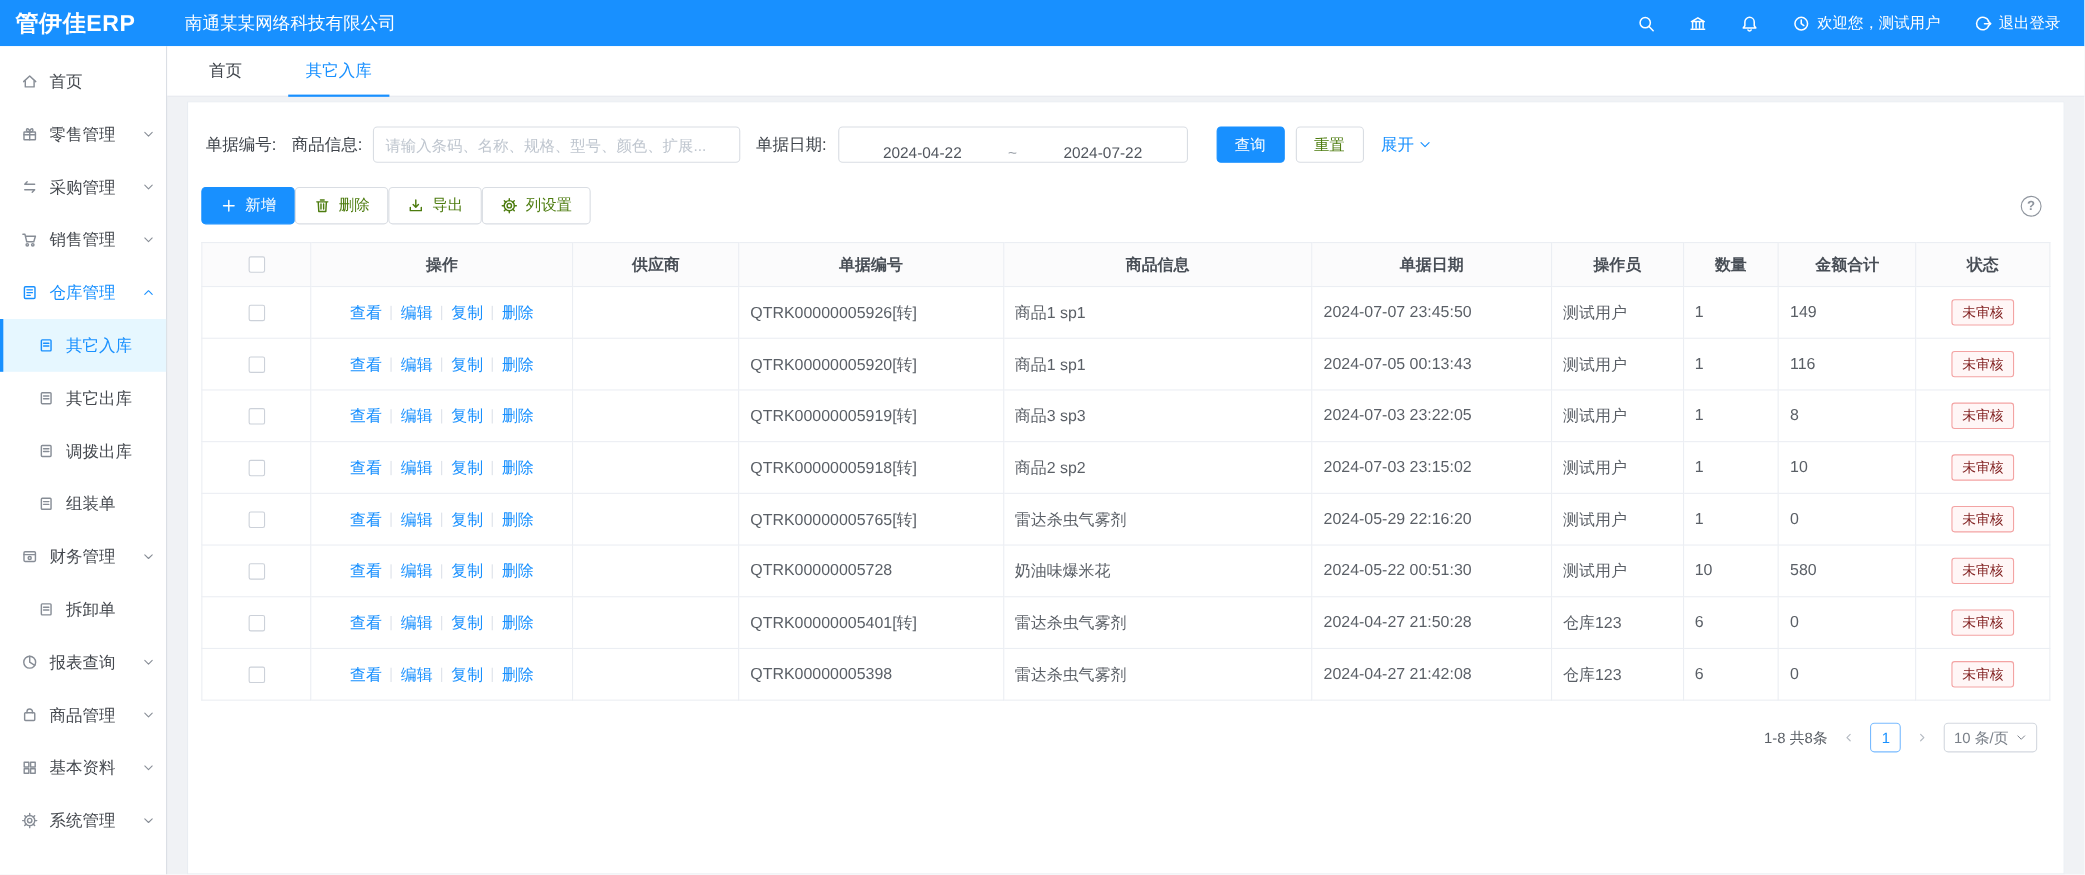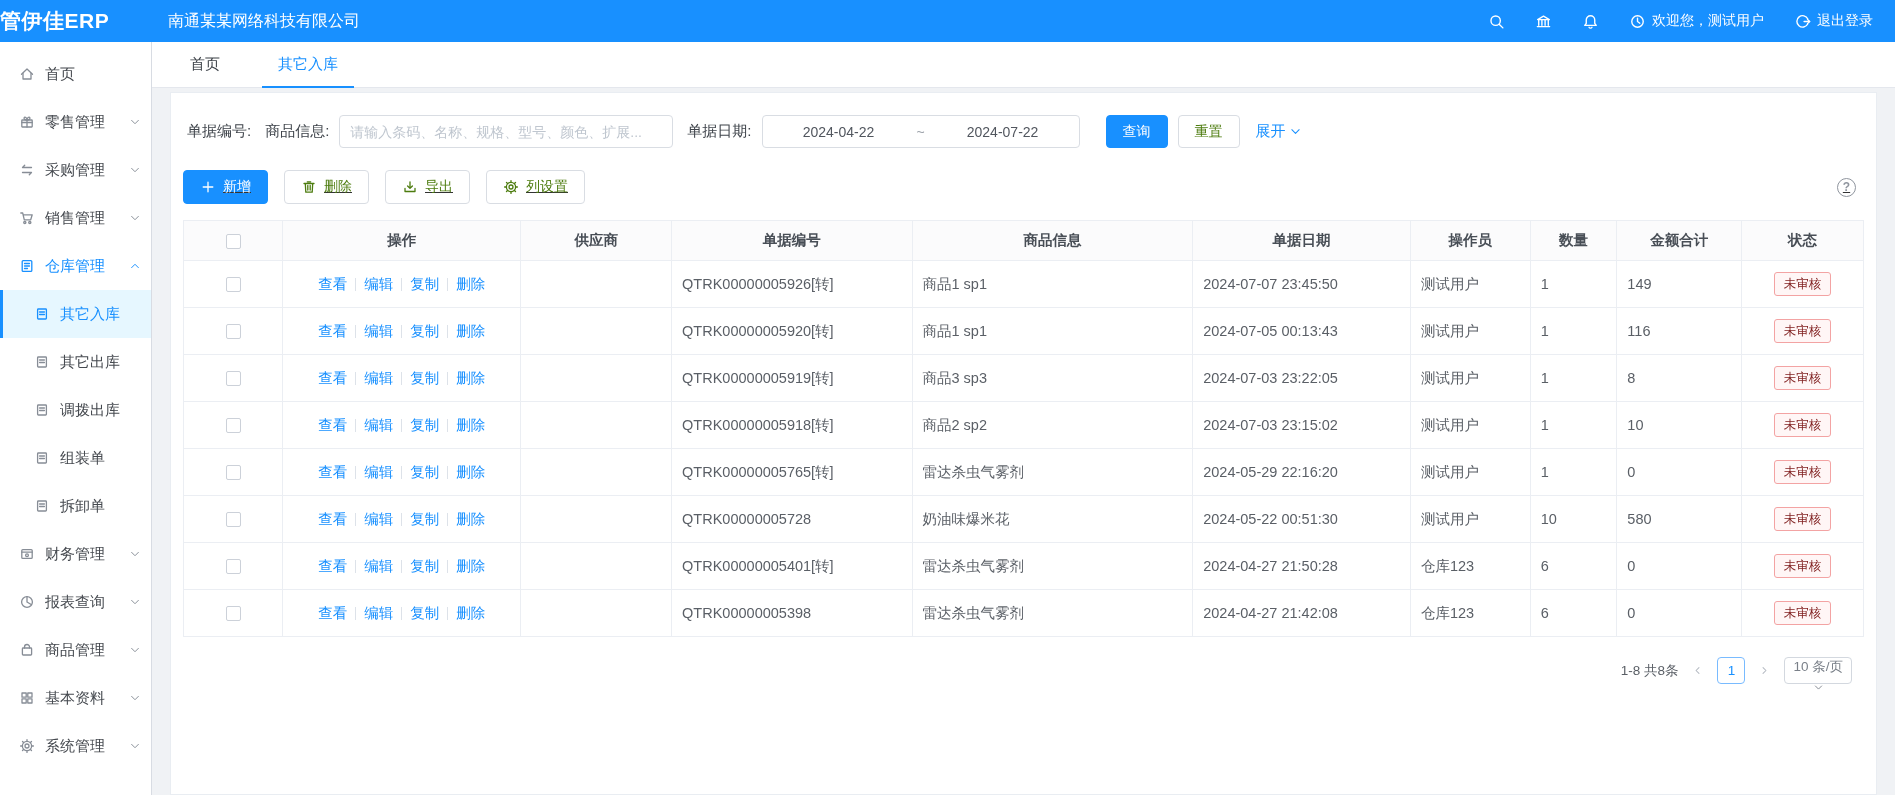--- a/index.html
+++ b/index.html
@@ -2,21 +2,21 @@
 <html><head>
 <meta charset="utf-8">
 <style>
   * { box-sizing: border-box; margin: 0; padding: 0; }
   html,body { width:1895px; height:795px; overflow:hidden; }
   body { font-family:"Liberation Sans","DejaVu Sans",sans-serif; background:#f0f2f5; color:#333; }
   .app { display:flex; flex-direction:column; height:795px; }
 
   
   .topbar { height:42px; background:#1890ff; color:#fff; display:flex; align-items:center; flex-shrink:0; }
-  .logo { width:152px; font-size:21px; font-weight:bold; letter-spacing:.5px; white-space:nowrap; }
+  .logo { width:152px; padding-left:14px; font-size:21px; font-weight:bold; letter-spacing:.5px; white-space:nowrap; }
   .company { font-size:16px; margin-left:16px; }
   .topbar-right { margin-left:auto; display:flex; align-items:center; gap:30px; padding-right:22px; font-size:14px; }
   .topbar-right .grp { display:flex; align-items:center; gap:6px; cursor:pointer; }
   .topbar .i svg { width:17px; height:17px; display:block; }
 
   
   .layout { display:flex; flex:1; min-height:0; }
   .sidebar { width:152px; background:#fff; border-right:1px solid #d8dce3; padding-top:8px; flex-shrink:0; }
   .side-item { height:48px; display:flex; align-items:center; padding:0 10px 0 19px; font-size:15px; color:#45494f; cursor:pointer; position:relative; }
   .side-item .lbl { margin-left:10px; white-space:nowrap; }
@@ -39,51 +39,51 @@
   .content { flex:1; padding:4px 18px 0 18px; min-height:0; }
   .card { background:#fff; border:1px solid #e9edf2; height:100%; padding:22px 12px 0 12px; display:flex; flex-direction:column; }
 
   
   .filter-row { display:flex; align-items:center; gap:10px; font-size:15px; color:#3f444b; flex-wrap:nowrap; }
   .filter-row label { white-space:nowrap; margin-left:4px; }
   .inp { height:33px; border:1px solid #d9dde3; border-radius:4px; font-size:14px; padding:0 10px; color:#333; font-family:inherit; }
   .inp::placeholder { color:#bfc6cf; }
   .inp.bill { width:315px; }
   .inp.prod { width:334px; }
-  .date-box { width:318px; height:33px; border:1px solid #d9dde3; border-radius:4px; display:flex; align-items:center; font-size:14px; color:#51565e; }
+  .date-box { width:318px; height:33px; border:1px solid #d9dde3; border-radius:4px; display:flex; align-items:flex-end; font-size:14px; color:#51565e; }
   .date-box .dval { flex:1; text-align:center; cursor:pointer; }
   .date-box .dsep { color:#9aa0a8; padding:0 2px; }
   .btn { height:33px; border-radius:4px; border:1px solid #d9dde3; background:#fff; color:#4d7c0f; font-size:14px; padding:0 16px; cursor:pointer; display:inline-flex; align-items:center; gap:7px; font-family:inherit; }
   .btn.primary { background:#1890ff; border-color:#1890ff; color:#fff; }
   .btn-query { margin-left:16px; }
   .link-expand { color:#1890ff; font-size:15px; display:inline-flex; align-items:center; gap:3px; cursor:pointer; margin-left:6px; white-space:nowrap; }
   .link-expand .i svg { width:13px; height:13px; }
 
   
-  .toolbar { display:flex; align-items:center; gap:16px; margin-top:22px;text-decoration:underline; }
+  .toolbar { display:flex; align-items:center; margin-top:22px; }
   .toolbar .btn { height:34px; }
   .help { margin-left:auto; width:19px; height:19px; border:1.6px solid #8f959e; color:#8f959e; border-radius:50%; font-size:12px; font-weight:bold; display:flex; align-items:center; justify-content:center; cursor:pointer; margin-right:8px; }
 
   
   table.grid { width:100%; border-collapse:collapse; table-layout:fixed; margin-top:16px; font-size:14.5px; }
   .grid th, .grid td { border:1px solid #ebeef3; padding:0 10px; }
   .grid th { height:40px; background:#fbfbfc; color:#484e56; font-weight:600; text-align:center; white-space:nowrap; }
   .grid td { height:47px; color:#5a5f66; white-space:nowrap; overflow:hidden; text-overflow:ellipsis; }
   .grid th.center, .grid td.center { text-align:center; }
   .cb { display:inline-block; width:15px; height:15px; border:1px solid #ccd1d9; border-radius:2px; background:#fff; vertical-align:middle; cursor:pointer; }
   .act-link { color:#1890ff; cursor:pointer; text-decoration:none; }
   .sep { display:inline-block; width:1px; height:13px; background:#dde2e9; margin:0 8px; vertical-align:-2px; }
   .badge { display:inline-block; padding:3px 9px; font-size:12.5px; line-height:1.3; color:#7f1d1d; background:#fff6f6; border:1px solid #f3a3a3; border-radius:3px; }
 
   
   .pager { display:flex; align-items:center; justify-content:flex-end; gap:13px; margin-top:20px; padding-right:12px; font-size:13.5px; color:#5a5f66; }
   .pg-arrow { color:#b4bac2; display:flex; cursor:pointer; }
   .pg-arrow svg { width:13px; height:13px; }
   .pg-num { min-width:28px; height:27px; border:1px solid #79bbff; color:#1890ff; border-radius:4px; display:flex; align-items:center; justify-content:center; cursor:pointer; background:#fff; }
-  .pg-size { height:27px; border:1px solid #d3d8df; border-radius:4px; display:flex; align-items:center; gap:6px; padding:0 8px; color:#7a8089; cursor:pointer; background:#fff;flex-direction:column; }
+  .pg-size { height:27px; border:1px solid #d3d8df; border-radius:4px; display:flex; align-items:center; gap:6px; padding:0 8px; color:#7a8089; cursor:pointer; background:#fff; }
   .pg-size .i svg { width:11px; height:11px; }
 </style>
 </head>
 <body>
 
 <div class="app">
 
   <div class="topbar">
     <div class="logo">管伊佳ERP</div>
     <div class="company">南通某某网络科技有限公司</div>
@@ -225,43 +225,43 @@
         </div>
         <div class="side-item sub">
           <span class="i">
             <svg viewBox="0 0 16 16" fill="none" stroke="currentColor" stroke-width="1.3" stroke-linecap="round" stroke-linejoin="round">
               <rect x="3.6" y="3" width="8.8" height="10" rx=".8"></rect>
               <path d="M5.6 6h4.8M5.6 8.5h4.8"></path>
             </svg>
           </span>
           <span class="lbl">组装单</span>
         </div>
-        <div class="side-item sub">
-          <span class="i">
-            <svg viewBox="0 0 16 16" fill="none" stroke="currentColor" stroke-width="1.3" stroke-linecap="round" stroke-linejoin="round">
-              <rect x="3.6" y="3" width="8.8" height="10" rx=".8"></rect>
-              <path d="M5.6 6h4.8M5.6 8.5h4.8"></path>
-            </svg>
-          </span>
-          <span class="lbl">拆卸单</span>
-        </div>
         <div class="side-item">
           <span class="i">
             <svg viewBox="0 0 16 16" fill="none" stroke="currentColor" stroke-width="1.3" stroke-linecap="round" stroke-linejoin="round">
               <rect x="2.8" y="3.6" width="10.4" height="8.8" rx="1"></rect>
               <path d="M2.8 6.2h10.4"></path>
               <circle cx="8" cy="9.3" r="1.4"></circle>
             </svg>
           </span>
           <span class="lbl">财务管理</span>
           <span class="i chev">
             <svg viewBox="0 0 16 16" fill="none" stroke="currentColor" stroke-width="1.3" stroke-linecap="round" stroke-linejoin="round">
               <path d="M3.5 5.8 8 10.3l4.5-4.5"></path>
             </svg>
           </span>
+        </div>
+        <div class="side-item sub">
+          <span class="i">
+            <svg viewBox="0 0 16 16" fill="none" stroke="currentColor" stroke-width="1.3" stroke-linecap="round" stroke-linejoin="round">
+              <rect x="3.6" y="3" width="8.8" height="10" rx=".8"></rect>
+              <path d="M5.6 6h4.8M5.6 8.5h4.8"></path>
+            </svg>
+          </span>
+          <span class="lbl">拆卸单</span>
         </div>
         <div class="side-item">
           <span class="i">
             <svg viewBox="0 0 16 16" fill="none" stroke="currentColor" stroke-width="1.3" stroke-linecap="round" stroke-linejoin="round">
               <circle cx="8" cy="8" r="5.4"></circle>
               <path d="M8 8V2.6M8 8l4.6 2.8"></path>
             </svg>
           </span>
           <span class="lbl">报表查询</span>
           <span class="i chev">

